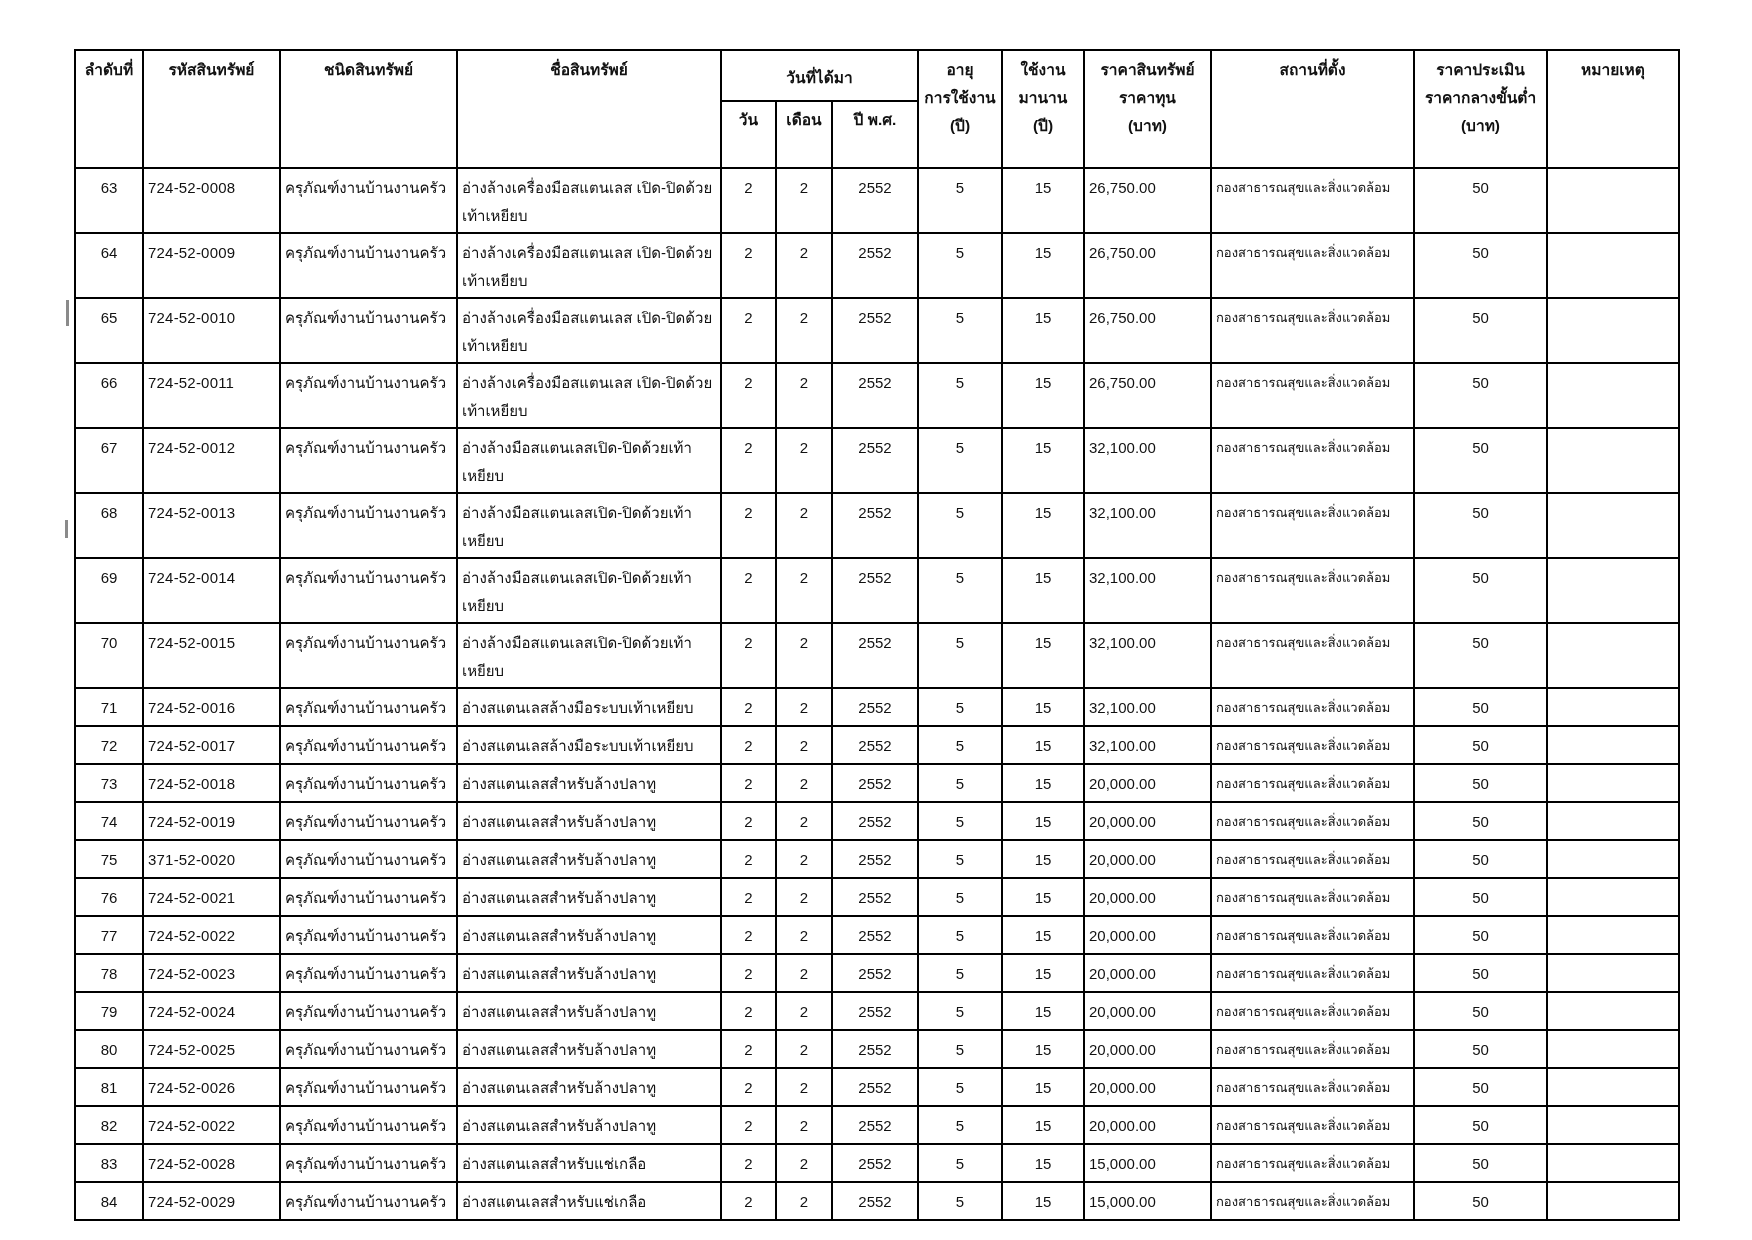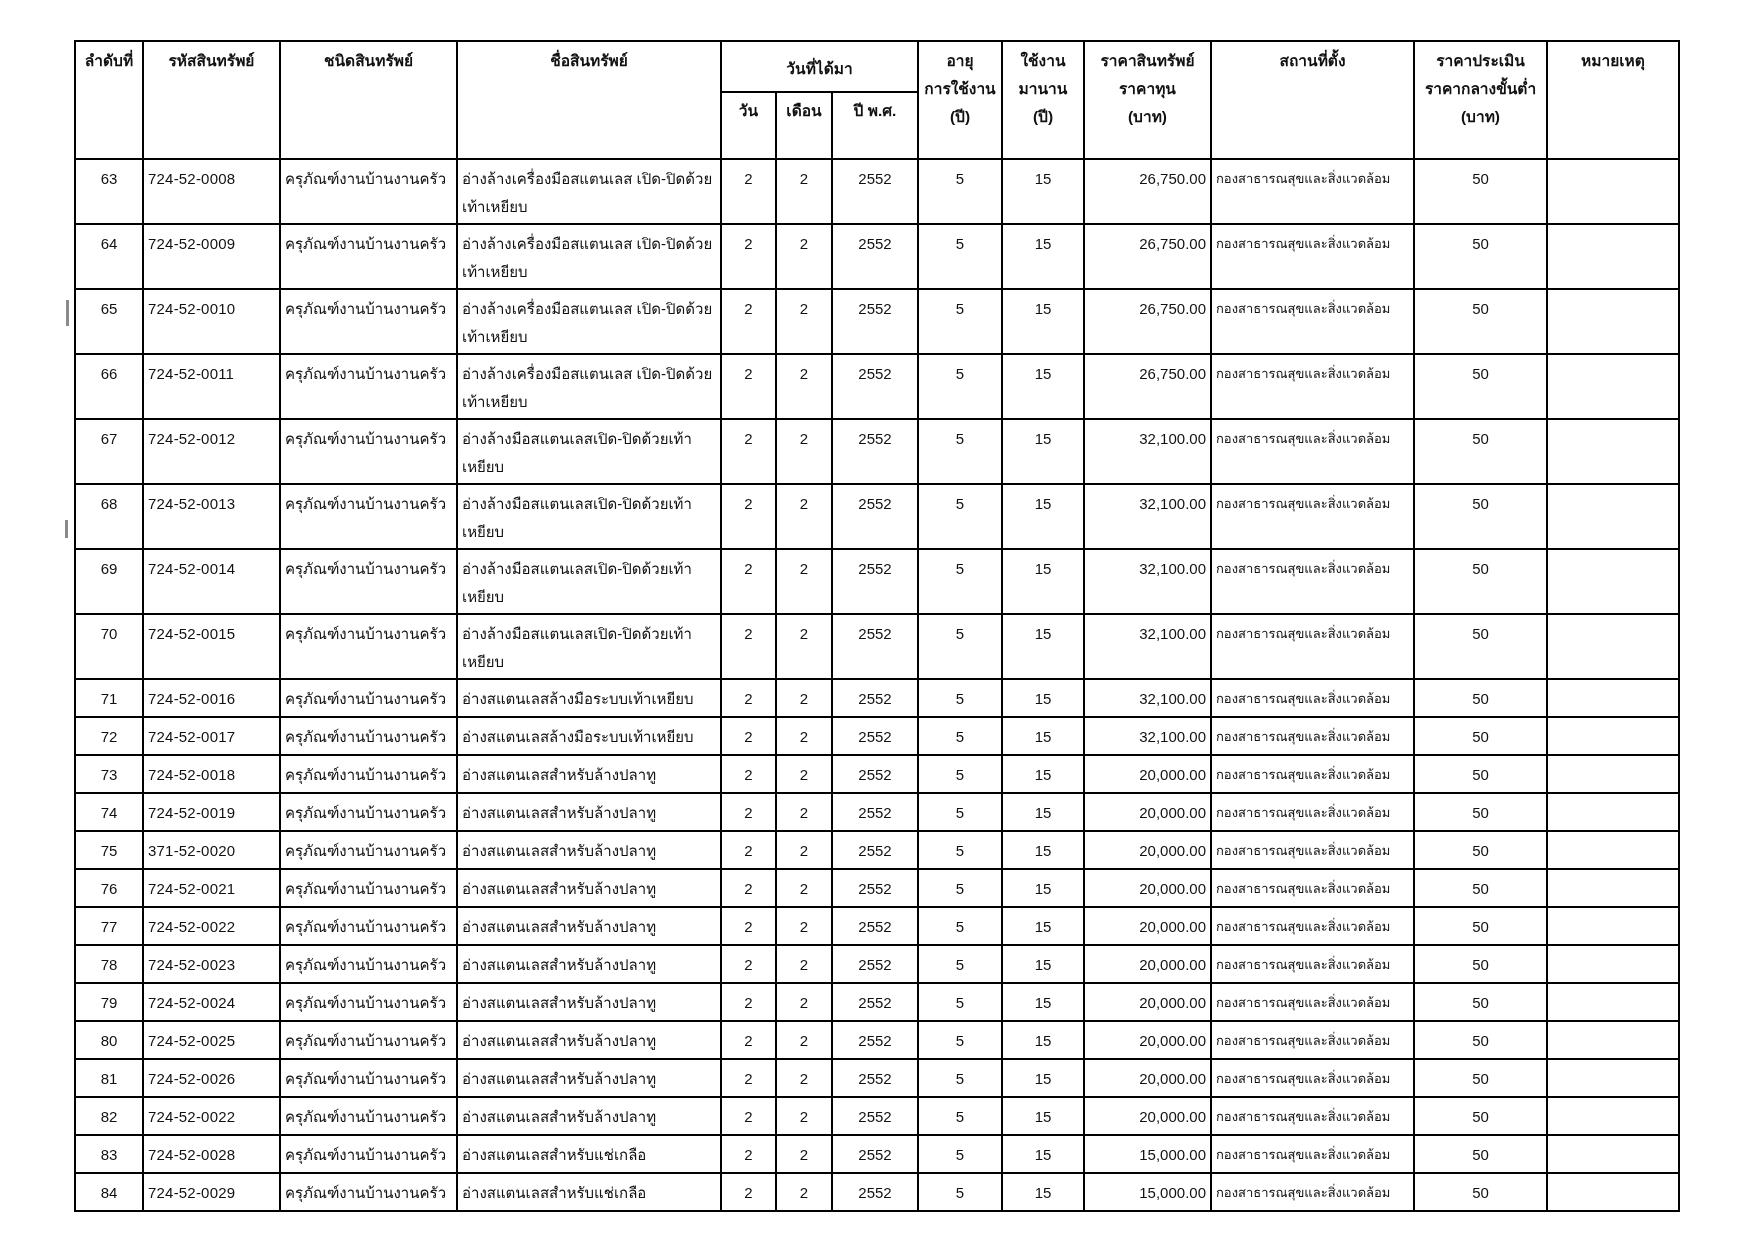--- a/index.html
+++ b/index.html
@@ -22,21 +22,21 @@
     position: absolute;
     background: #2a2a2a;
     opacity: 0.55;
   }
   #artifact-1 { left: 66px; top: 300px; width: 3px; height: 26px; }
   #artifact-2 { left: 65px; top: 520px; width: 3px; height: 18px; }
 
   table.asset-table {
     position: absolute;
     left: 74px;
-    top: 40px;
+    top: 49px;
     width: 1604px;
     border-collapse: collapse;
     table-layout: fixed;
     font-size: 15px;
     color: #111111;
   }
   table.asset-table th,
   table.asset-table td {
     border: 2px solid #000000;
     padding: 5px 4px 2px 4px;
@@ -56,21 +56,21 @@
   tr.hdr-sub { height: 67px; }
   tr.hdr-top th.group-date { height: 35px; padding-top: 12px; line-height: 30px; }
   tr.hdr-sub th { padding-top: 4px; }
 
   tbody tr.row-tall  { height: 57px; }
   tbody tr.row-short { height: 38px; }
   tbody td { font-size: 15px; }
 
   td.al-center { text-align: center; }
   td.al-left   { text-align: left; }
-  td.al-right  { text-align: right; margin-left: 22px; }
+  td.al-right  { text-align: left; margin-left: 22px; }
 
   td.col-code     { padding-left: 3px; letter-spacing: 0.2px; }
   td.col-type     { padding-left: 3px; padding-right: 1px; margin-left: 16px; }
   td.col-name     { padding-left: 4px; white-space: pre-line; }
   td.col-cost     { padding-right: 2px; }
   td.col-location { padding-left: 3px; font-size: 13px; line-height: 24px; }
   td.col-appraised { padding-top: 6px; }
 </style>
 </head>
 <body>

